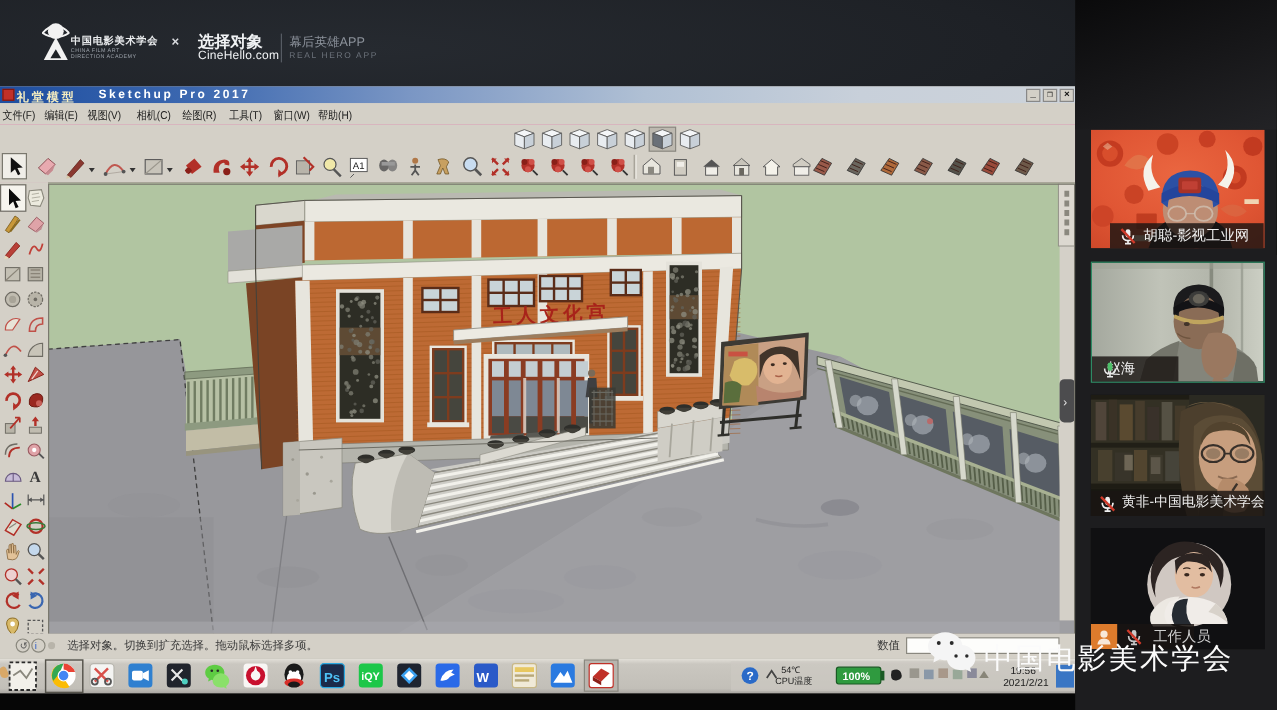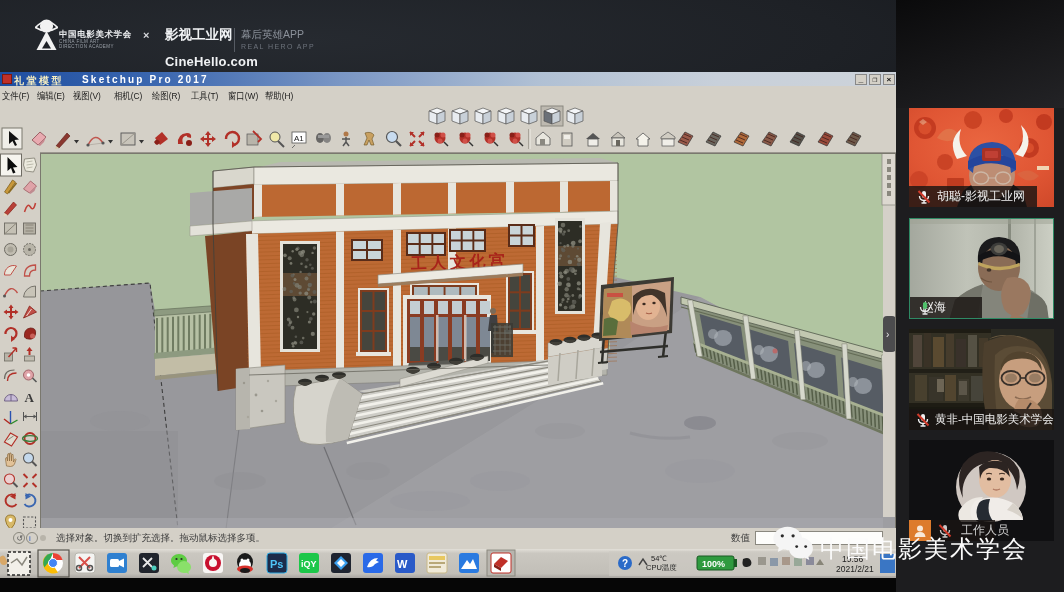--- a/index.html
+++ b/index.html
@@ -9,21 +9,21 @@
 
 
 .header { left:0; top:0; width:905px; height:72px;
   background: radial-gradient(ellipse 900px 140px at 300px 40px, #262a30 0%, #1e2126 60%, #16181c 100%);
 }
 .hlogo { left:35px; top:18px; }
 .h-cn { left:59px; top:29px; color:#e8eaec; font-size:8.5px; font-weight:bold; letter-spacing:0.6px; }
 .h-en { left:59px; top:40px; color:#9aa0a8; font-size:4.5px; line-height:4.9px; letter-spacing:.4px; }
 .h-x { left:143px; top:29px; color:#d8dade; font-size:11px; font-weight:bold; }
 .h-ys { left:165px; top:26px; color:#f0f2f4; font-size:13.5px; font-weight:bold; letter-spacing:0px; }
-.h-cine { left:165px; top:54px; color:#f0f2f4; font-size:13px; font-weight:bold; letter-spacing:.2px; }
+.h-cine { left:165px; top:41px; color:#f0f2f4; font-size:10px; font-weight:normal; letter-spacing:.2px; }
 .h-sep { left:234px; top:28px; width:1px; height:24px; background:#565b63; }
 .h-mu { left:241px; top:28px; color:#8b919a; font-size:10.5px; letter-spacing:0px; }
 .h-real { left:241px; top:43px; color:#6d737c; font-size:7px; letter-spacing:1.4px; }
 
 
 .suwin { left:0; top:72px; width:896px; height:477px; background:#d4d0c7; }
 .titlebar { left:0; top:0; width:896px; height:14px;
   background: linear-gradient(90deg, #1e4ea0 0%, #3c68b0 18%, #7a96c4 38%, #b0c0d4 60%, #c8d0da 80%, #cdd3da 100%); }
 .ticon { left:2px; top:2px; width:10px; height:10px; background:#c03028; border:1px solid #801810; }
 .tname { left:14px; top:2px; color:#f5edc0; font-size:10px; font-weight:bold; letter-spacing:2.5px;}
@@ -66,21 +66,21 @@
   <div class="abs header"></div>
   <svg class="abs hlogo" width="23" height="34" viewBox="0 0 23 34">
     <path d="M0.5,9.5 Q11.5,-2.5 22.5,9.5 Q11.5,16.5 0.5,9.5 Z" fill="none" stroke="#f2f2f2" stroke-width="1.7"></path>
     <circle cx="11.5" cy="8" r="6.6" fill="#f2f2f2"></circle>
     <path d="M11.5,13 L21.5,32 L1.5,32 Z" fill="#f2f2f2"></path>
     <path d="M11.5,23 L16,30.5 L7,30.5 Z" fill="#1e2126"></path>
   </svg>
   <div class="abs h-cn">中国电影美术学会</div>
   <div class="abs h-en">CHINA FILM ART<br>DIRECTION ACADEMY</div>
   <div class="abs h-x">×</div>
-  <div class="abs h-ys">影视工业网</div>
+  <div class="abs h-ys">选择对象</div>
   <div class="abs h-cine">CineHello.com</div>
   <div class="abs h-sep"></div>
   <div class="abs h-mu">幕后英雄APP</div>
   <div class="abs h-real">REAL HERO APP</div>
 
   <div class="abs suwin">
     <div class="abs titlebar"></div>
     <div class="abs ticon"></div>
     <div class="abs tname">礼堂模型</div>
     <div class="abs ttitle">Sketchup Pro 2017</div>
@@ -1049,21 +1049,21 @@
 <path d="M47,54 Q46,28 71,27 Q96,28 95,55 L90,58 Q89,38 71,38 Q53,39 52,58 Z" fill="#2c50a4"></path>
 <path d="M47,54 Q71,42 95,55 L95,46 Q71,32 47,46 Z" fill="#24459c"></path>
 <rect x="61" y="33" width="19" height="13" rx="2" fill="#a83226"></rect>
 <rect x="64" y="36" width="13" height="7" rx="1" fill="#c04034"></rect>
 <ellipse cx="60" cy="63" rx="7.5" ry="6" fill="none" stroke="#cfc0b2" stroke-width="1.5" opacity="0.8"></ellipse>
 <ellipse cx="82" cy="63" rx="7.5" ry="6" fill="none" stroke="#cfc0b2" stroke-width="1.5" opacity="0.8"></ellipse>
 <path d="M67,63 L75,63" stroke="#cfc0b2" stroke-width="1.1" opacity="0.75"></path>
 <path d="M64,78 Q71,82 79,78" stroke="#7e5644" stroke-width="1.6" fill="none"></path>
 </g>
 </svg>
-<div class="tlabel" style="width:128px; padding-left:28px;">胡聪-影视工业网
+<div class="tlabel" style="width:128px; padding-left:28px;margin-left:16px;">胡聪-影视工业网
 <svg style="position:absolute;left:7px;top:3px;" width="16" height="16" viewBox="0 0 16 16">
 <rect x="6" y="2" width="4" height="7" rx="2" fill="#f0f0f0"></rect>
 <path d="M3.5,7 Q3.5,11.5 8,11.5 Q12.5,11.5 12.5,7" fill="none" stroke="#f0f0f0" stroke-width="1.4"></path>
 <path d="M8,11.5 L8,14 M5.5,14 L10.5,14" stroke="#f0f0f0" stroke-width="1.4"></path>
 <path d="M2.5,2 L13.5,13.5" stroke="#d03a2a" stroke-width="2"></path>
 </svg></div>
 </div>
     <div class="abs tile" id="tile2" style="top:218px; border:1px solid #2e8a64; box-shadow: inset 0 0 0 1px #0e281e;">
 <svg width="143" height="99" viewBox="0 0 143 99">
 <defs>

